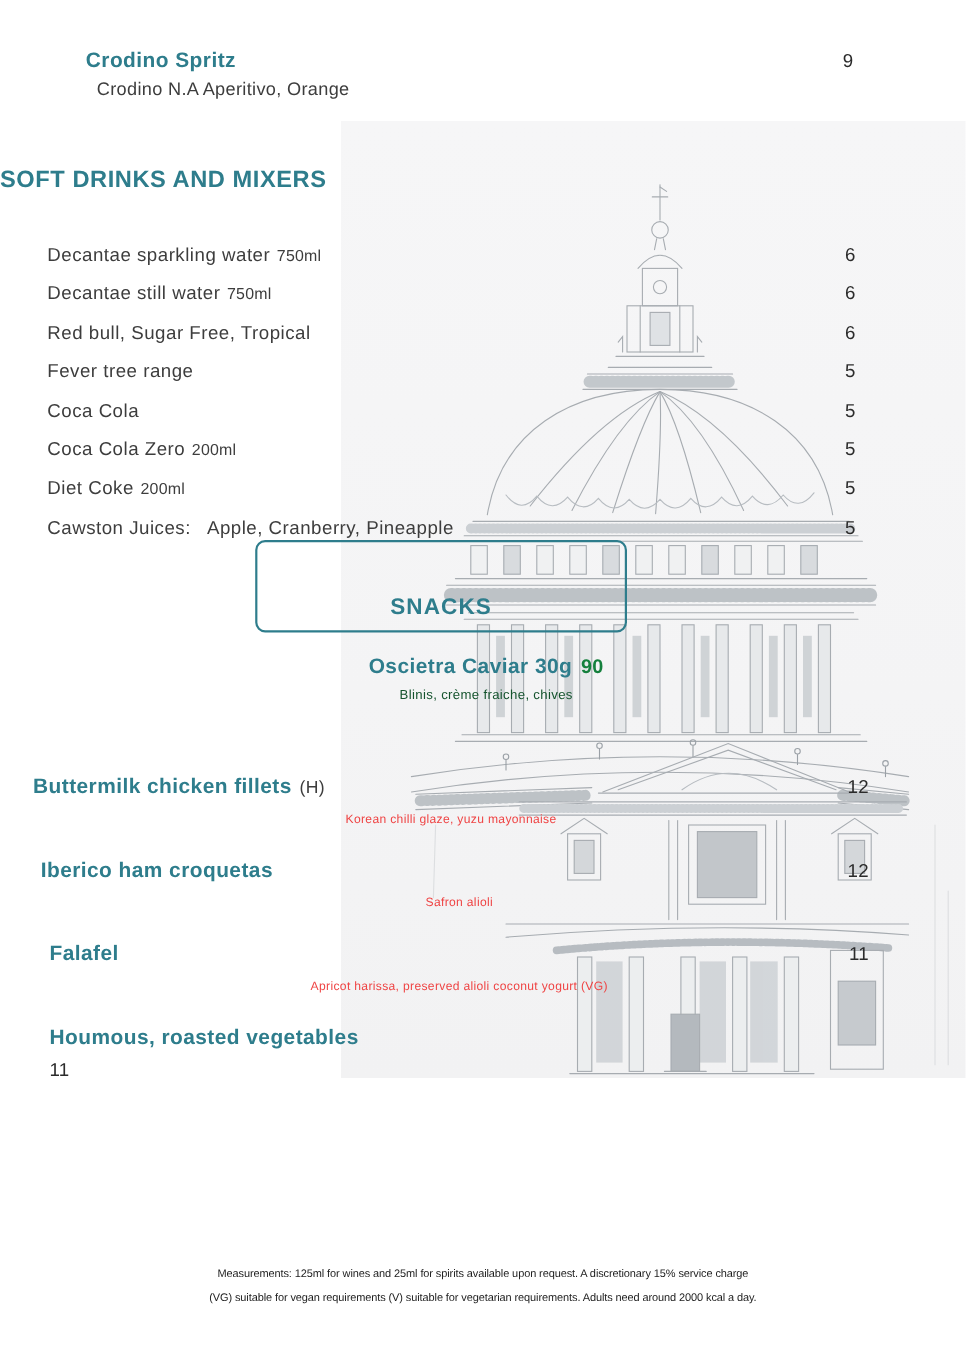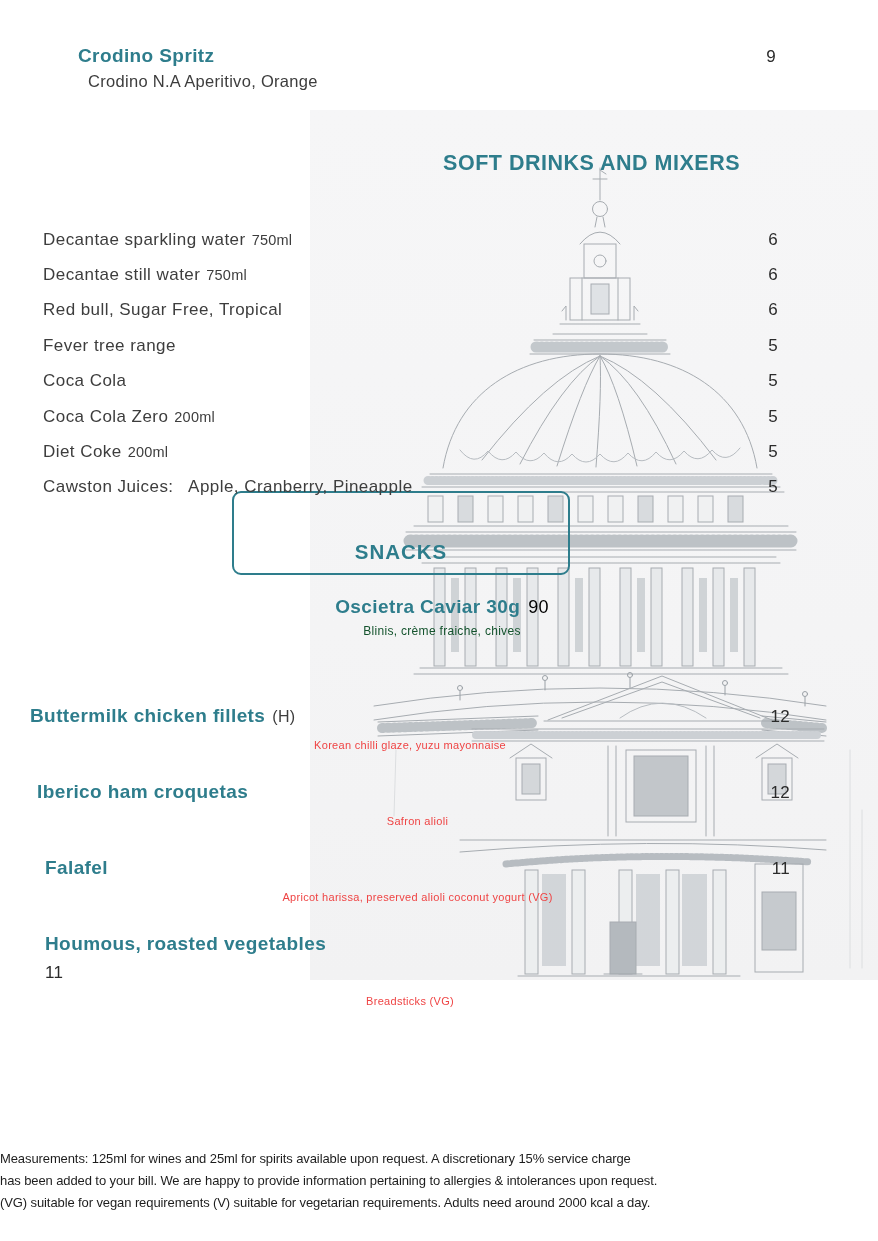--- a/index.html
+++ b/index.html
@@ -17,62 +17,62 @@
 
   
   .top-item { position:absolute; left:78px; top:45px; width:698px; z-index:2; }
   .flexrow { display:flex; justify-content:space-between; align-items:baseline; }
   .dish-name { font-weight:bold; font-size:19px; letter-spacing:.4px; color:var(--teal); white-space:pre; }
   .price { font-size:17px; color:#2b2b2b; letter-spacing:.3px; }
   .top-desc { font-size:16.5px; letter-spacing:.3px; margin:5px 0 0 10px; color:#3d3d3d; }
 
   
   .section-title {
-    position:absolute; left:0; top:151px; width:740px; text-align:right;
+    position:absolute; left:0; top:151px; width:740px; text-align:left;
     font-size:21.5px; font-weight:bold; letter-spacing:.5px; color:var(--teal); z-index:2;
   }
 
   
   .drinks { position:absolute; left:43px; top:222px; width:735px; z-index:2; }
-  .drink-row { display:flex; justify-content:space-between; align-items:center; height:35.4px; }
+  .drink-row { display:flex; justify-content:space-between; height:35.4px; }
   .nm { font-size:17px; letter-spacing:.45px; color:#3d3d3d; white-space:pre; }
   .unit { font-size:14.5px; letter-spacing:.2px; margin-left:6px; }
 
   
   .snacks-box {
     position:absolute; left:232px; top:491px; width:338px; height:84px; box-sizing:border-box;
     border:2px solid var(--teal); border-radius:9px; z-index:1;
     display:flex; align-items:flex-end; justify-content:center; padding-bottom:9px;
     background:transparent;
   }
   .snacks-box-label { font-size:20.5px; font-weight:bold; letter-spacing:1px; color:var(--teal); }
 
   
   .featured { position:absolute; left:240px; top:596px; width:404px; text-align:center; z-index:2; }
   .featured-name { font-size:19px; font-weight:bold; letter-spacing:.4px; color:var(--teal); }
-  .featured-price { font-size:18px; font-weight:normal; color:#000000; margin-left:8px; letter-spacing:.3px; }
+  .featured-price { font-size:18px; font-weight:bold; color:#15803d; margin-left:8px; letter-spacing:.3px; }
   .featured-desc { font-size:12px; letter-spacing:.3px; margin-top:6px; color:#14532d; }
 
   
   .snack-items { position:absolute; left:30px; top:702px; width:760px; z-index:2; }
   .snack { margin-bottom:19px; }
   .snack .flexrow { line-height:28px; }
   .snack-name { font-size:19px; font-weight:bold; letter-spacing:.4px; color:var(--teal); white-space:pre; }
   .suffix { font-size:16px; font-weight:normal; color:#3d3d3d; margin-left:7px; letter-spacing:.3px; }
   .snack-desc { font-size:11px; letter-spacing:.3px; line-height:28px; color:#ef4444;text-align:center; }
   .snack.i1 .flexrow { padding-left:7px; }
   .snack.i1 .snack-desc { padding-left:15px; }
   .snack.i2 .flexrow { padding-left:15px; }
   .snack.i2 .snack-desc { padding-left:15px; }
   .snack.i3 .flexrow { padding-left:15px;flex-direction:column; }
 
   
   .footer {
-    position:absolute; left:0; top:1148px; width:878px; 
-    font-size:13px; line-height:21.8px; color:#1d1d1d; letter-spacing:-.1px; z-index:2;
+    position:absolute; left:0; top:1148px; width:878px; text-align:center;
+    font-size:10px; line-height:21.8px; color:#1d1d1d; letter-spacing:-.1px; z-index:2;
   }
 </style>
 </head>
 <body>
 
 <div class="page">
 
   <div class="bg-panel">
     <svg viewBox="0 0 568 870" width="568" height="870" xmlns="http://www.w3.org/2000/svg">
       <g stroke="#a7acb1" stroke-width="1" fill="none" stroke-linecap="round">
@@ -307,23 +307,21 @@
         <span><span class="snack-name">Falafel</span><span class="suffix"></span></span>
         <span class="price">11</span>
       </div>
       <div class="snack-desc">Apricot harissa, preserved alioli coconut yogurt (VG)</div>
     </div>
     <div class="snack i3">
       <div class="flexrow">
         <span><span class="snack-name">Houmous, roasted vegetables</span><span class="suffix"></span></span>
         <span class="price">11</span>
       </div>
-      <div class="snack-desc">Breadsticks (VG)</div>
     </div>
   </div>
 
   <div class="footer">
     <div>Measurements: 125ml for wines and 25ml for spirits available upon request. A discretionary 15% service charge</div>
-    <div>has been added to your bill. We are happy to provide information pertaining to allergies &amp; intolerances upon request.</div>
     <div>(VG) suitable for vegan requirements (V) suitable for vegetarian requirements. Adults need around 2000 kcal a day.</div>
   </div>
 
 </div>
 
 </body></html>

